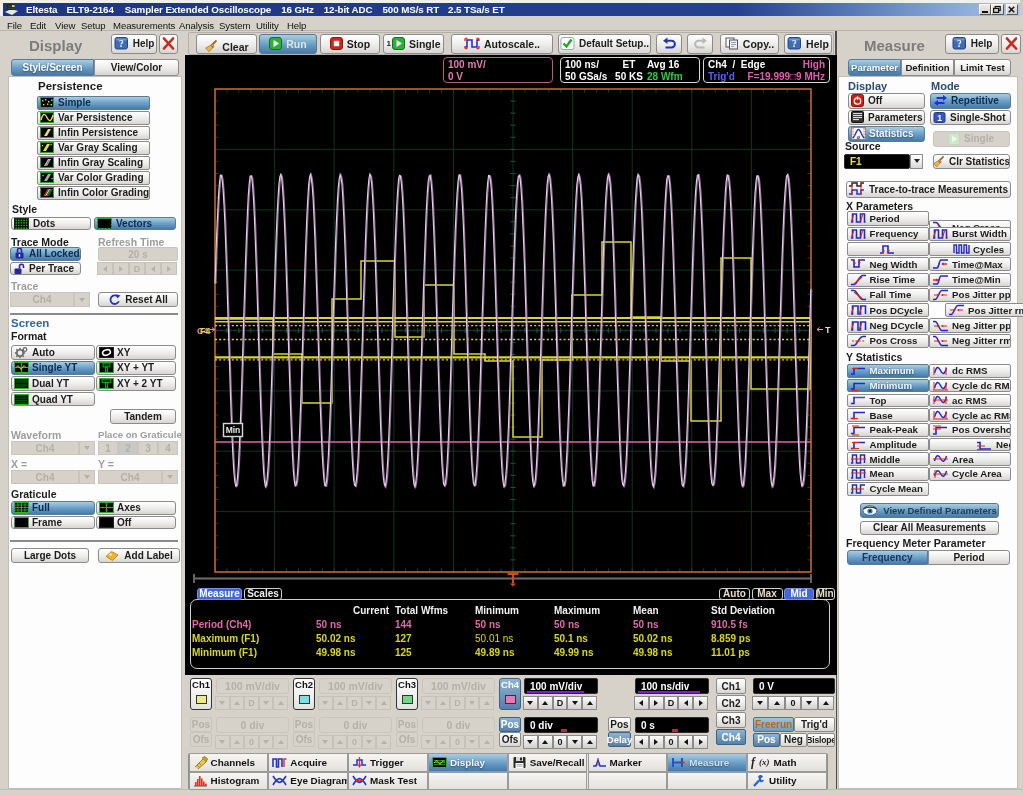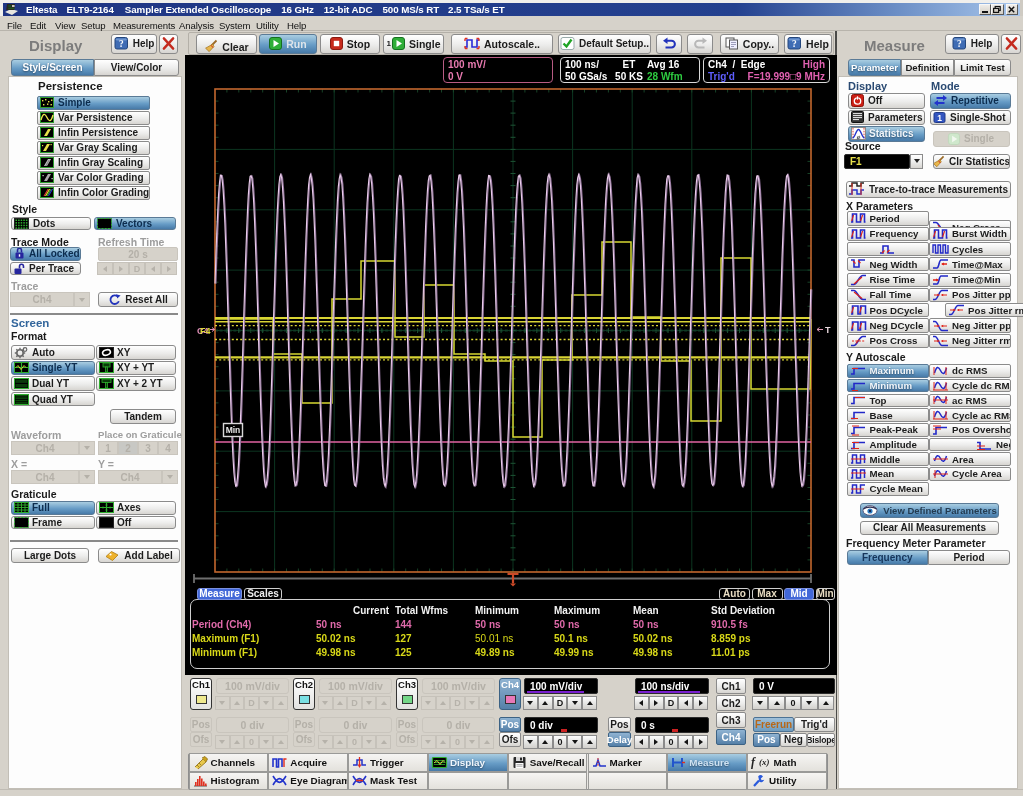--- a/index.html
+++ b/index.html
@@ -541,21 +541,21 @@
     </svg>
     <span>Burst Width</span>
   </div>
 <div class="btn" style="left:846.5px;top:241.9px;width:82px;height:14.3px;justify-content:flex-start;border-radius:2px;font-size:9.7px;flex-direction:column;">
     <svg width="17" height="12" viewBox="0 0 17 12" style="position:static;margin:0 3px 0 2px;flex:none;">
       <path d="M1,10 h3 v-7 h5 v7 h6" stroke="#2228c8" stroke-width="1.6" fill="none"></path>
       <path d="M3,10 l2.5,-2.5 M8,9.5 l2.5,-2.5" stroke="#e02418" stroke-width="1.1"></path>
     </svg>
     <span>Pos Width</span>
   </div>
-<div class="btn" style="left:929px;top:241.9px;width:81.5px;height:14.3px;justify-content:flex-start;border-radius:2px;font-size:9.7px;">
+<div class="btn" style="left:929px;top:241.9px;width:81.5px;height:14.3px;justify-content:flex-start;border-radius:2px;font-size:9.7px;padding-left:21px;">
     <svg width="17" height="12" viewBox="0 0 17 12" style="position:static;margin:0 3px 0 2px;flex:none;">
       <path d="M1,10 v-8 h2.5 v8 h2.5 v-8 h2.5 v8 h2.5 v-8 h2.5 v8 h2.5 v-8" stroke="#2228c8" stroke-width="1.4" fill="none"></path>
     </svg>
     <span>Cycles</span>
   </div>
 <div class="btn" style="left:846.5px;top:257.2px;width:82px;height:14.3px;justify-content:flex-start;border-radius:2px;font-size:9.7px;">
     <svg width="17" height="12" viewBox="0 0 17 12" style="position:static;margin:0 3px 0 2px;flex:none;">
       <path d="M1,2 h3 v7 h5 v-7 h6" stroke="#2228c8" stroke-width="1.6" fill="none"></path>
       <path d="M3,3 l2.5,2.5 M8,2.5 l2.5,2.5" stroke="#e02418" stroke-width="1.1"></path>
     </svg>
@@ -642,21 +642,21 @@
   </div>
 <div class="btn" style="left:929px;top:333.7px;width:81.5px;height:14.3px;justify-content:flex-start;border-radius:2px;font-size:9.7px;">
     <svg width="17" height="12" viewBox="0 0 17 12" style="position:static;margin:0 3px 0 2px;flex:none;">
       <path d="M1,1.5 h2 C6,1.5 7,10.5 10,10.5 h6" stroke="#2228c8" stroke-width="1.5" fill="none"></path>
       <path d="M2,6 h4 M10,6 h5" stroke="#e02418" stroke-width="1.2"></path>
       <polygon points="8,6 5.4,4.8 5.4,7.2" fill="#e02418"></polygon>
       <polygon points="8.6,6 11.2,4.8 11.2,7.2" fill="#e02418"></polygon>
     </svg>
     <span>Neg Jitter rm</span>
   </div>
-<div class="lbl" style="left:846px;top:351px;">Y Autoscale</div>
+<div class="lbl" style="left:846px;top:351px;">Y Statistics</div>
 <div class="btn bsel" style="left:846.5px;top:364.1px;width:82px;height:13.7px;justify-content:flex-start;border-radius:2px;font-size:9.7px;color:#f2f6fa;text-shadow:0 1px 2px #2c4a66;">
     <svg width="17" height="12" viewBox="0 0 17 12" style="position:static;margin:0 3px 0 2px;flex:none;">
       <path d="M1,9 h3 v-5.5 h11" stroke="#2228c8" stroke-width="1.6" fill="none"></path>
       <path d="M2,3.5 h6" stroke="#e02418" stroke-width="1.1"></path>
     </svg>
     <span>Maximum</span>
   </div>
 <div class="btn" style="left:929px;top:364.1px;width:81.5px;height:13.7px;justify-content:flex-start;border-radius:2px;font-size:9.7px;">
     <svg width="17" height="12" viewBox="0 0 17 12" style="position:static;margin:0 3px 0 2px;flex:none;">
       <path d="M1,8 C3,1 5,1 7,5.5 C9,10 11,10 13,3" stroke="#2228c8" stroke-width="1.5" fill="none" transform="translate(1.5,0)"></path>

